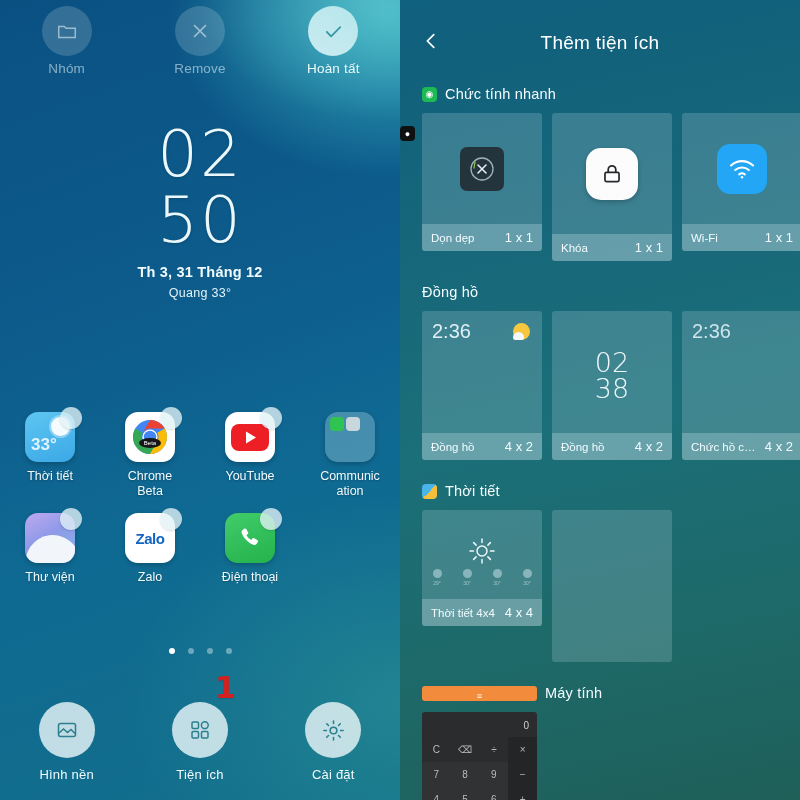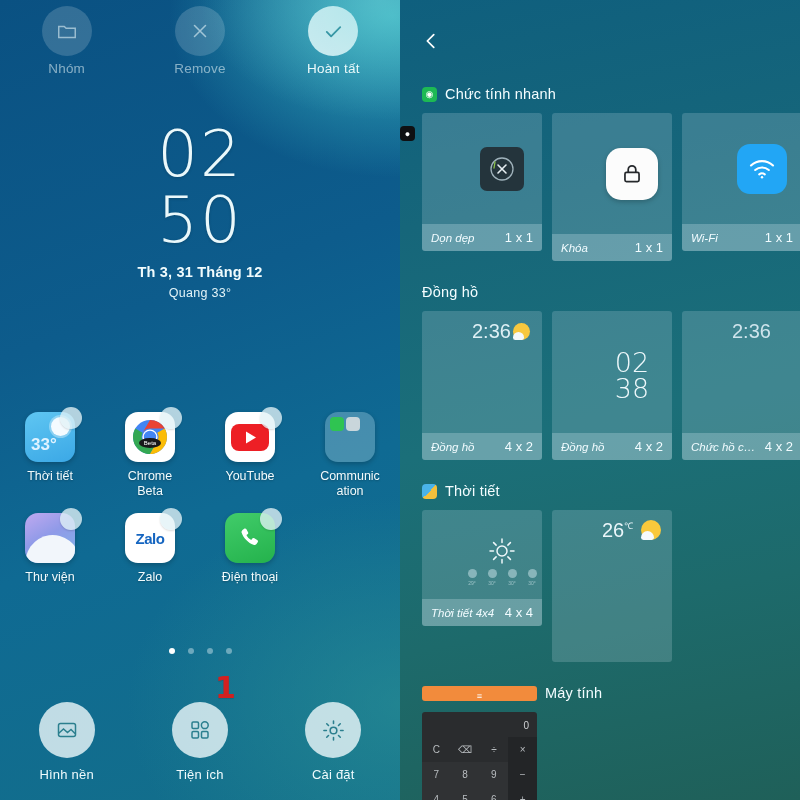--- a/index.html
+++ b/index.html
@@ -119,24 +119,24 @@
              font-size:9px; color:#fff; }
   .sec-ico.green { background:#1db954; }
   .sec-ico.clock { background:#0f1012; }
   .sec-ico.weather { background:linear-gradient(135deg,#4ab3e8 50%, #f2c03c 50%); }
   .sec-ico.calc { background:#f28b3c; }
   .sec-title { font-size:14.5px; color:#f4fdff; letter-spacing:.2px; }
 
   .cards { display:flex; gap:10px; }
   .card { background:rgba(210,232,240,.20); border-radius:3px; overflow:hidden; flex-shrink:0;
           display:flex; flex-direction:column; }
-  .card-body { flex:1; position:relative; display:flex; align-items:center; justify-content:center;margin-left:40px; }
+  .card-body { flex:1; position:relative; display:flex; align-items:center; justify-content:center; }
   .card-foot { height:27px; background:rgba(222,240,246,.26); display:flex; align-items:center;
                justify-content:space-between; padding:0 9px; }
-  .card-name { font-size:11.5px; color:#f2fcff; white-space:nowrap; overflow:hidden; text-overflow:ellipsis;font-style:italic; }
+  .card-name { font-size:11.5px; color:#f2fcff; white-space:nowrap; overflow:hidden; text-overflow:ellipsis; }
   .card-size { font-size:13px; color:#f2fcff; white-space:nowrap; margin-left:6px; }
 
   
   .pv-clean { width:44px; height:44px; border-radius:7px; background:#24343c;
               display:flex; align-items:center; justify-content:center; }
   .pv-lock { width:52px; height:52px; border-radius:15px; background:#fcfcfc;
              display:flex; align-items:center; justify-content:center; box-shadow:0 2px 5px rgba(0,0,0,.22); }
   .pv-wifi { width:50px; height:50px; border-radius:13px; background:#22a6f5;
              display:flex; align-items:center; justify-content:center; }
 
@@ -359,20 +359,21 @@
   </div>
 
   <div id="right">
 
     <div class="r-header">
       <div class="r-back">
         <svg width="22" height="22" viewBox="0 0 24 24" fill="none" stroke="#ffffff" stroke-width="1.9" stroke-linecap="round" stroke-linejoin="round">
           <path d="M15 5l-7 7 7 7"></path>
         </svg>
       </div>
+      <div class="r-title">Thêm tiện ích</div>
     </div>
 
     <div class="sec">
       <div class="sec-head">
         <span class="sec-ico green">◉</span>
         <span class="sec-title">Chức tính nhanh</span>
       </div>
       <div class="cards">
 
         <div class="card" style="width:120px;height:138px">
@@ -507,28 +508,20 @@
               </div>
             </div>
           </div>
           <div class="card-foot">
             <span class="card-name">Thời tiết 4x4</span>
             <span class="card-size">4 x 4</span>
           </div>
         </div>
 
         <div class="card" style="width:120px;height:152px">
-          <div class="card-body">
-            <div class="pv-w1">
-              <div class="deg">
-                <span>26</span><sup>℃</sup>
-              </div>
-              <div class="sun"></div>
-            </div>
-          </div>
         </div>
       </div>
     </div>
 
     <div class="sec" style="margin-top:23px">
       <div class="sec-head">
         <span class="sec-ico calc">≡</span>
         <span class="sec-title">Máy tính</span>
       </div>
       <div class="calcwrap">

